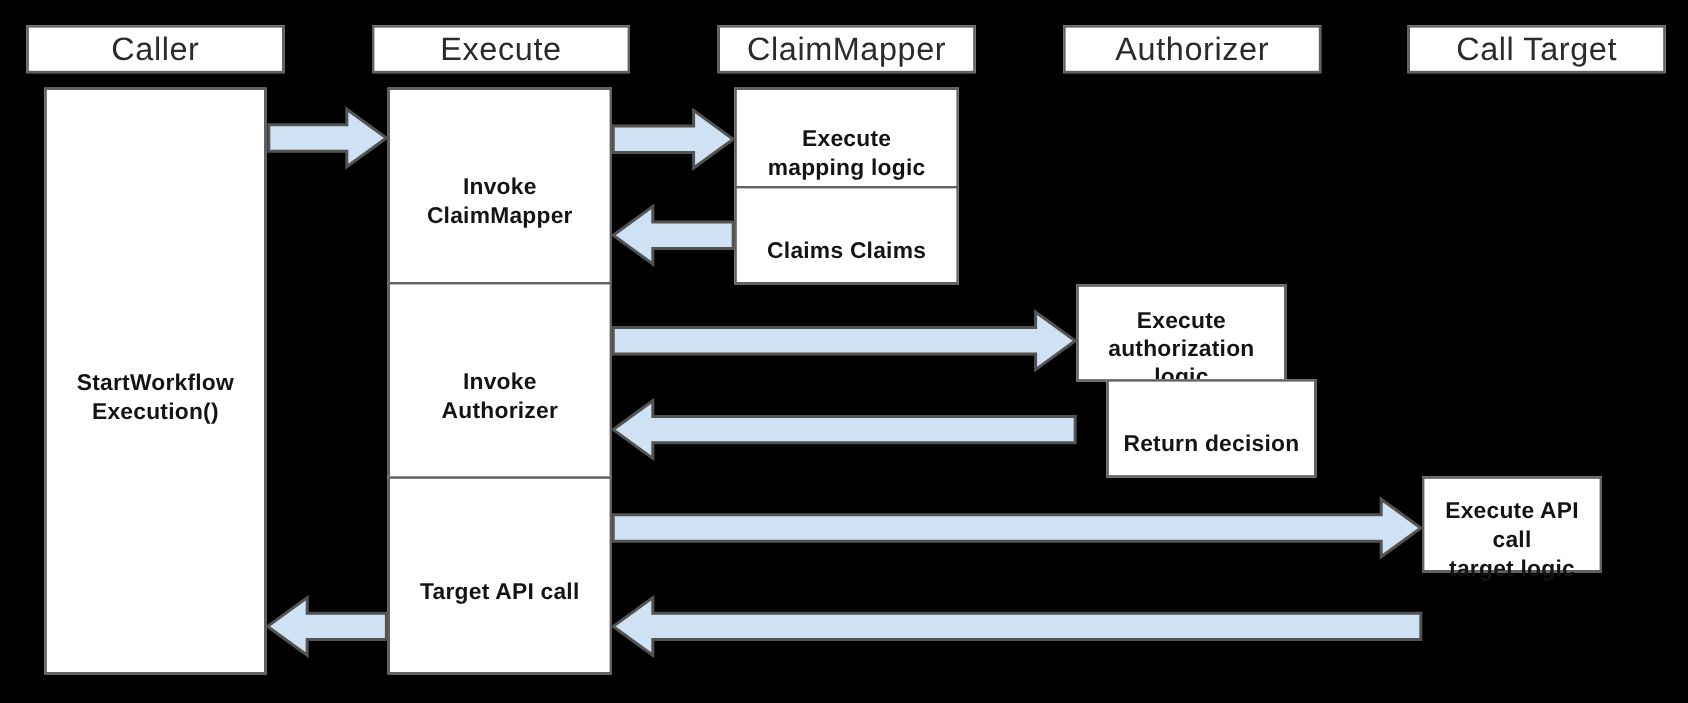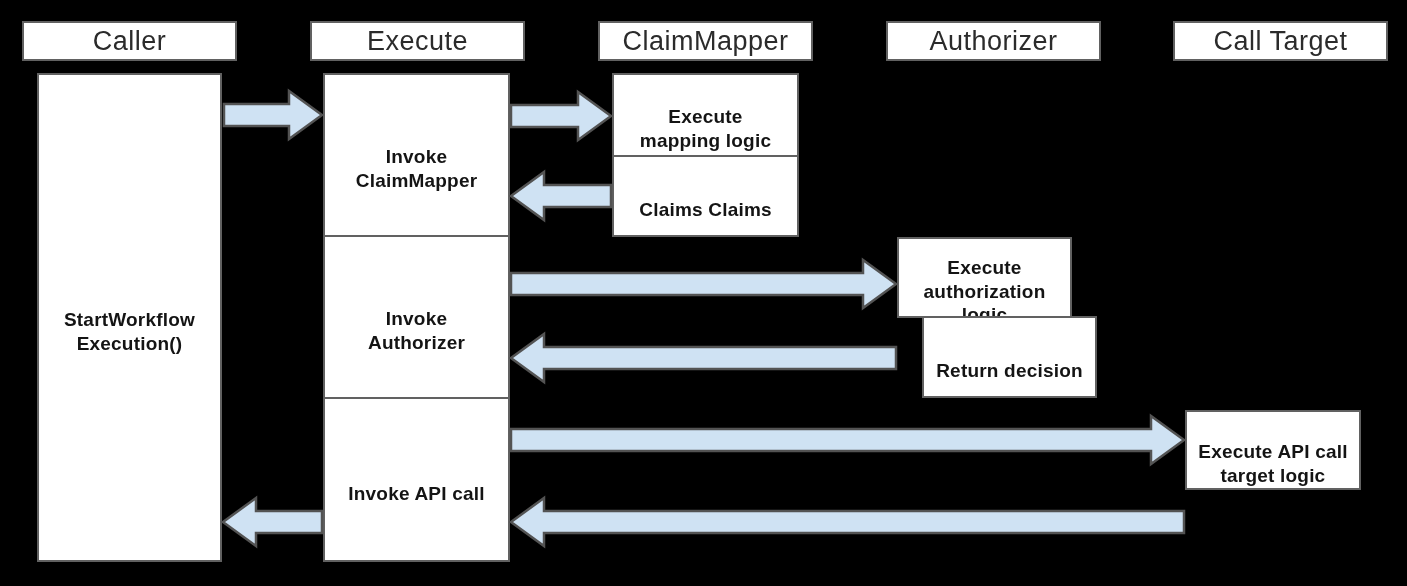--- a/index.html
+++ b/index.html
@@ -98,41 +98,41 @@
 
   <div class="box activity-box" style="left:323px; top:73px; width:187px; height:164px">
     <span class="label">Invoke
 ClaimMapper</span>
   </div>
   <div class="box activity-box" style="left:323px; top:235px; width:187px; height:164px">
     <span class="label">Invoke
 Authorizer</span>
   </div>
   <div class="box activity-box" style="left:323px; top:397px; width:187px; height:165px">
-    <span class="label">Invoke API call</span>
+    <span class="label">Target API call</span>
   </div>
 
   <div class="box activity-box" style="left:612px; top:73px; width:187px; height:84px">
     <span class="label">Execute
 mapping logic</span>
   </div>
   <div class="box activity-box" style="left:612px; top:155px; width:187px; height:82px">
     <span class="label">Claims Claims</span>
   </div>
 
   <div class="box activity-box" style="left:897px; top:237px; width:175px; height:81px">
     <span class="label">Execute
 authorization
 logic</span>
   </div>
   <div class="box activity-box" style="left:922px; top:316px; width:175px; height:82px">
     <span class="label">Return decision</span>
   </div>
 
-  <div class="box activity-box" style="left:1185px; top:410px; width:176px; height:80px">
+  <div class="box activity-box" style="left:1185px; top:397px; width:150px; height:80px">
     <span class="label">Execute API call
 target logic</span>
   </div>
 
   <svg class="arrow-layer" viewBox="0 0 1407 586">
     <polygon class="arrow" points="224,104 289,104 289,91 322,115 289,139 289,126 224,126"></polygon>
     <polygon class="arrow" points="511,105 578,105 578,92 611,116 578,140 578,127 511,127"></polygon>
     <polygon class="arrow" points="611,185 544,185 544,172 511,196 544,220 544,207 611,207"></polygon>
     <polygon class="arrow" points="511,273 863,273 863,260 896,284 863,308 863,295 511,295"></polygon>
     <polygon class="arrow" points="896,347 544,347 544,334 511,358 544,382 544,369 896,369"></polygon>

